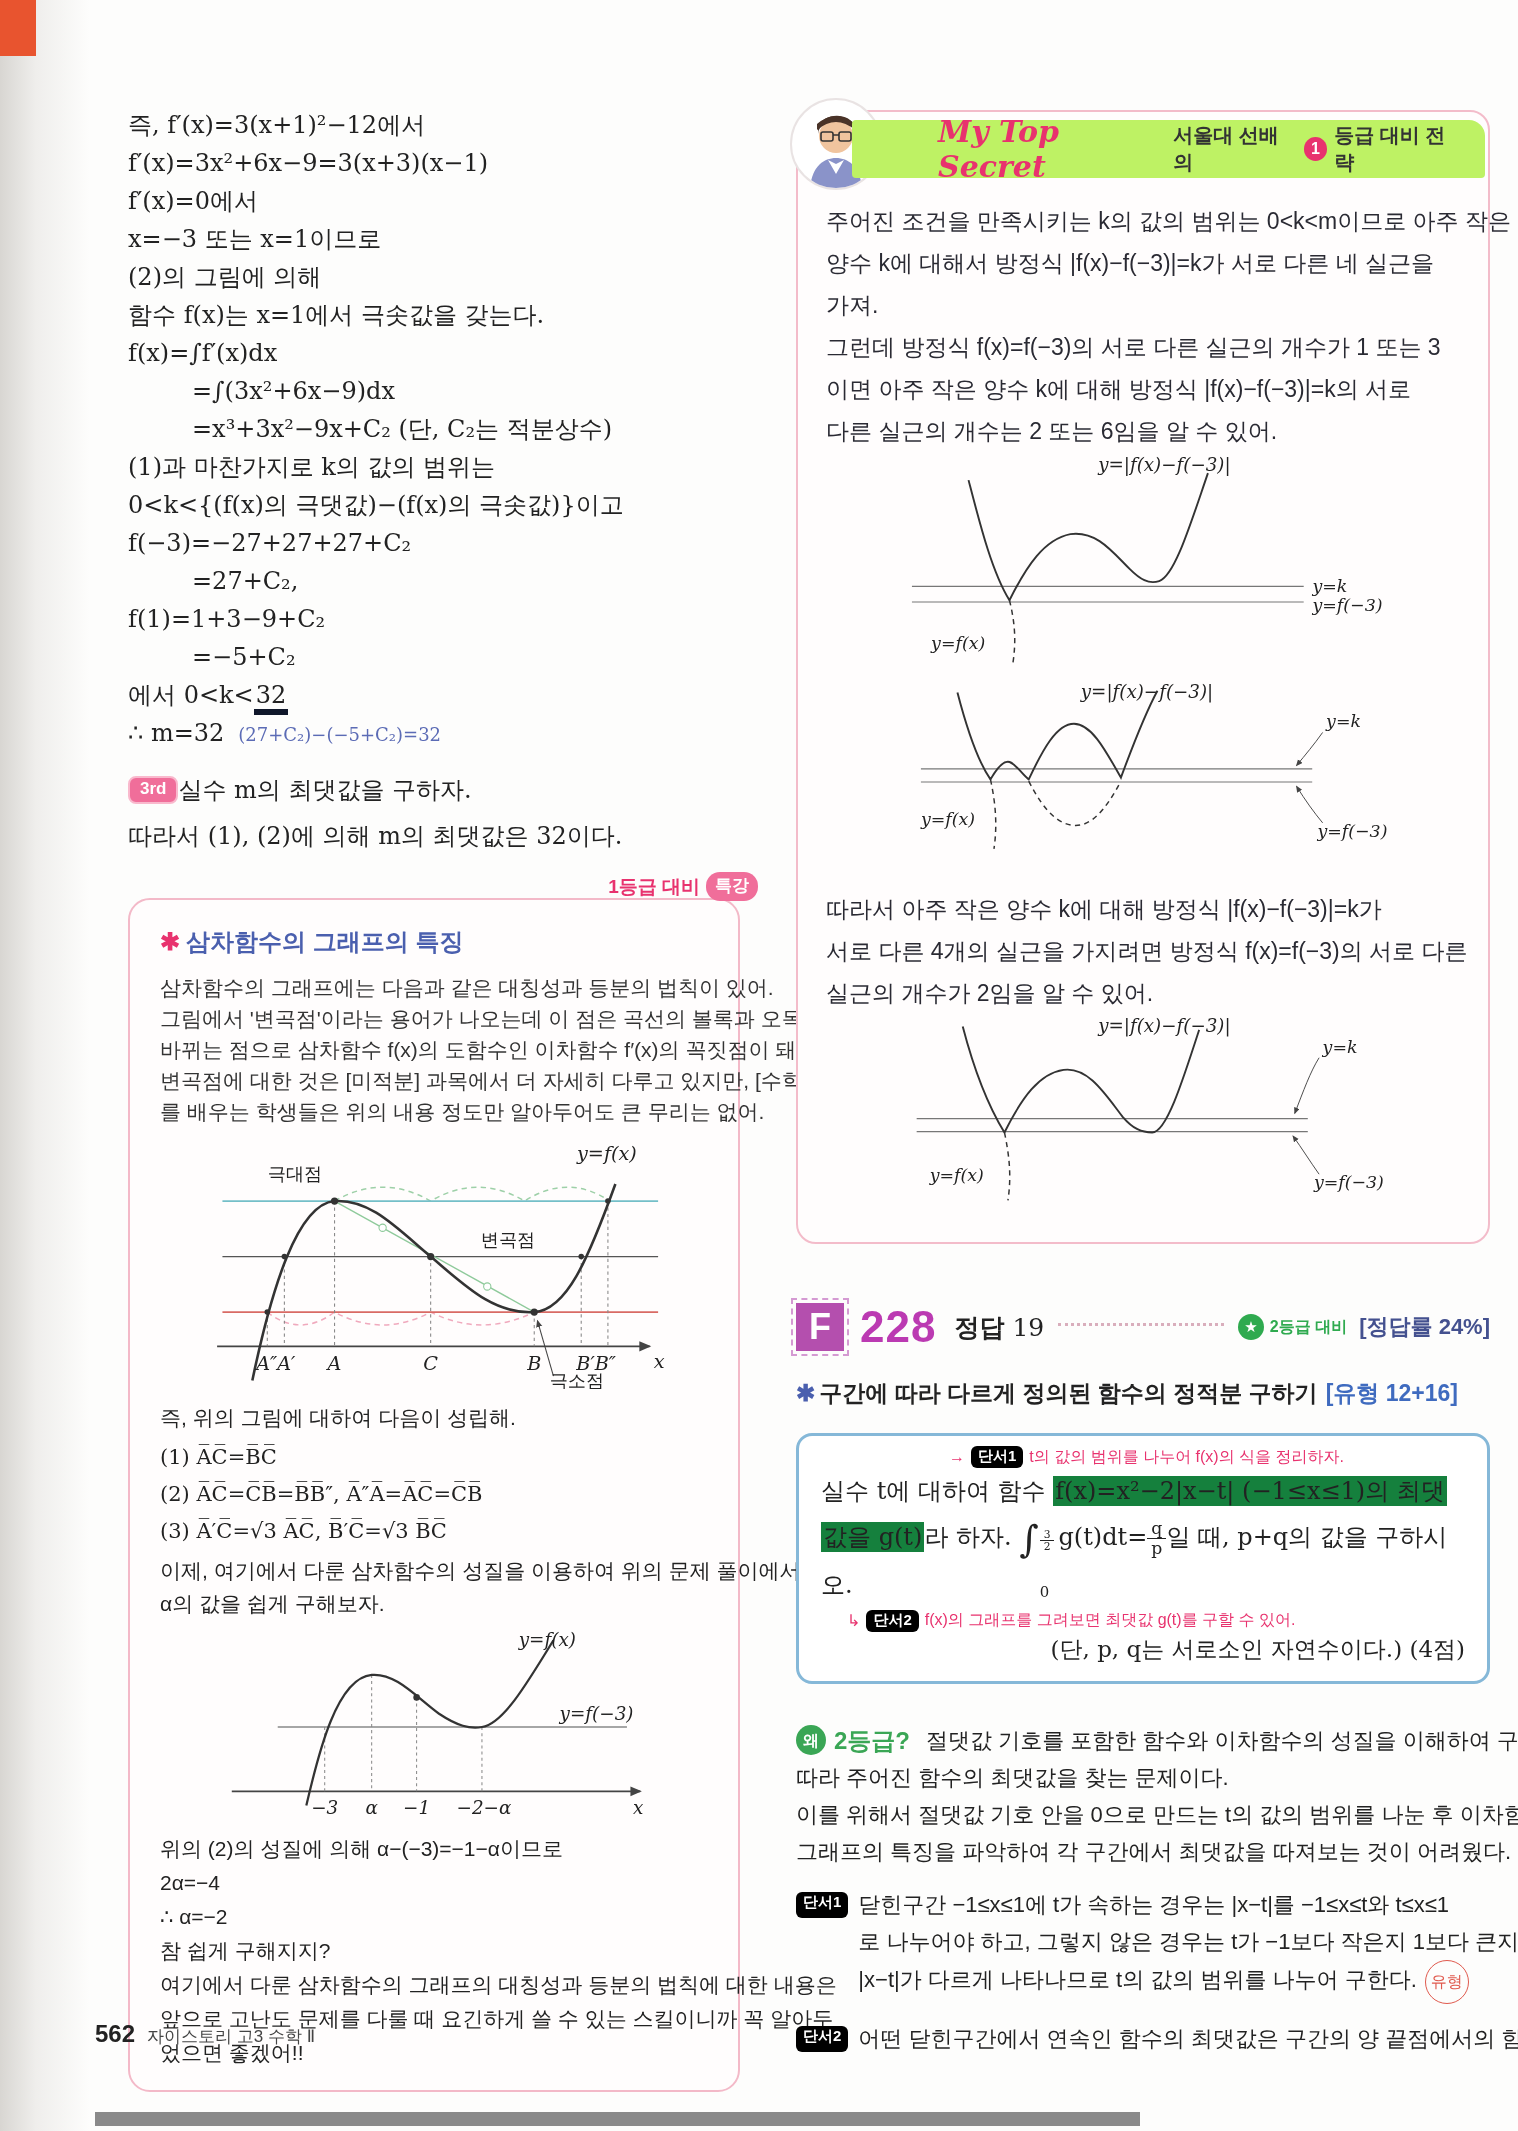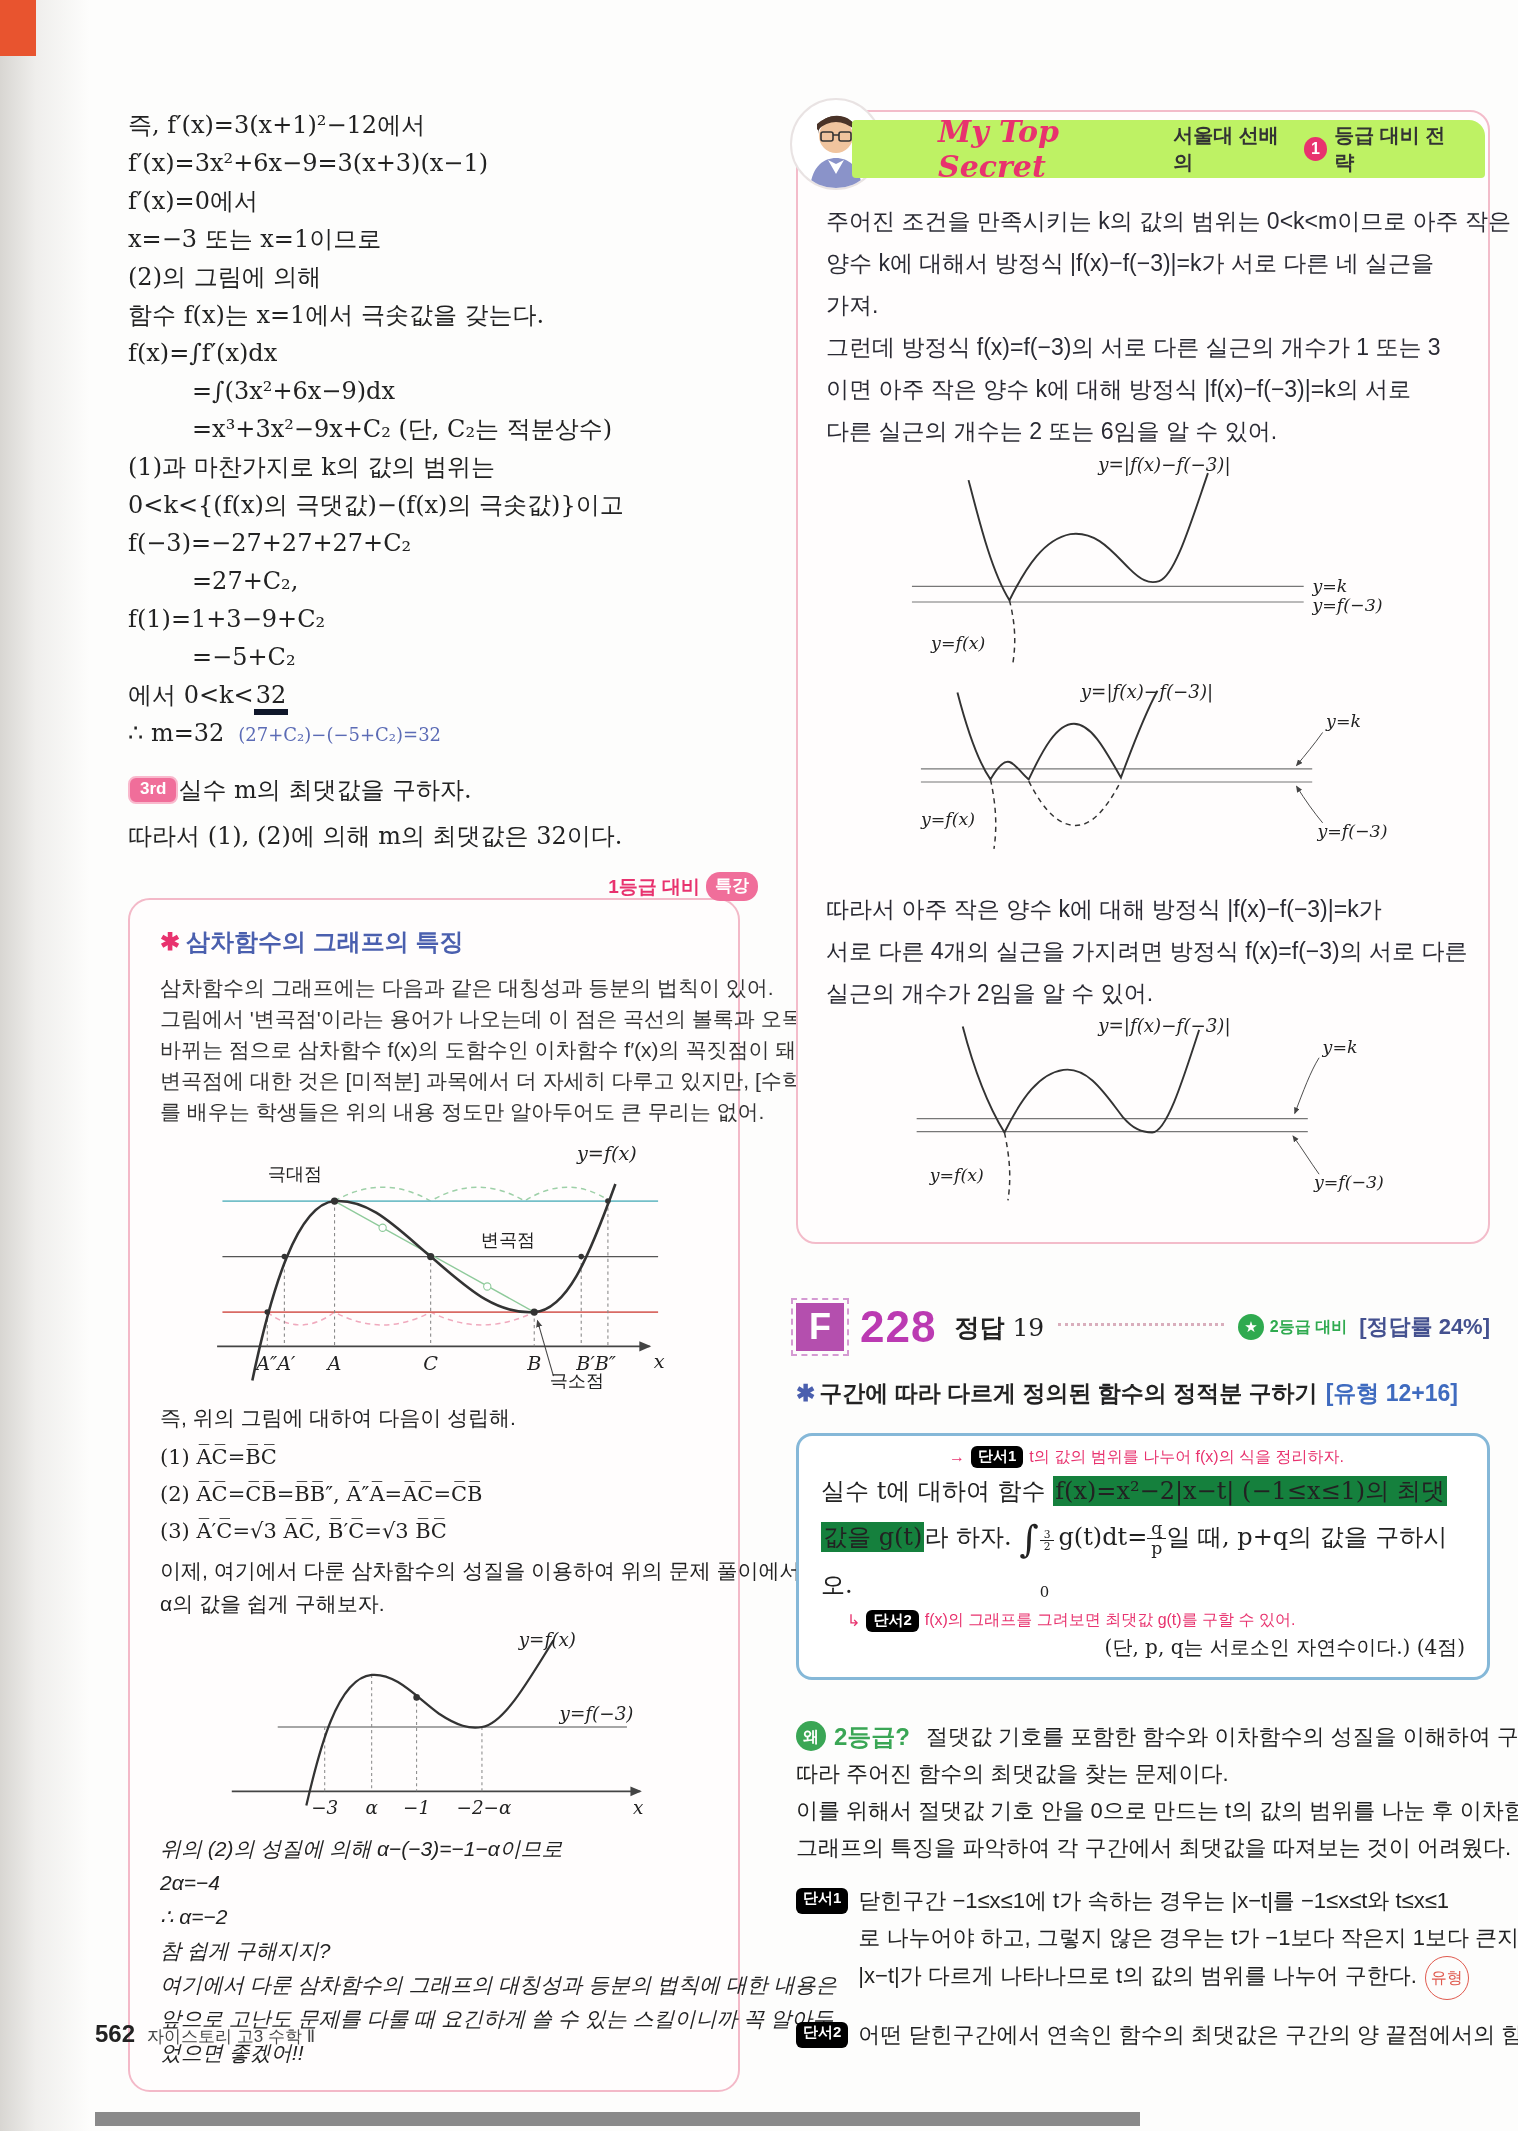--- a/index.html
+++ b/index.html
@@ -34,21 +34,21 @@
 .special-box { border:2px solid #f3b9c8; border-radius:22px; padding:26px 26px 20px 30px; background:#fffdfd; }
 .sp-title { font-size:24px; font-weight:bold; color:#4a5fae; margin-bottom:14px; }
 .sp-title .star { color:#e8326e; margin-right:6px; }
 .sp-para { font-size:21px; color:#333; }
 .sp-para .ln { line-height:31px; }
 .sp-mid { font-size:21px; line-height:34px; margin-top:8px; }
 .sp-items { font-family:"DejaVu Serif","Liberation Serif",serif; font-size:21px; margin-top:4px; }
 .sp-items .ln { line-height:37px; }
 .sp-lead { font-size:21px; margin-top:4px; }
 .sp-lead .ln { line-height:33px; }
-.sp-tail { font-size:21px; margin-top:0;font-style:italic; }
+.sp-tail { font-size:21px; margin-top:0; }
 .sp-tail .ln { line-height:34px; }
 .graph-box { text-align:center; margin:10px 0 4px; }
 
 
 .footer { position:absolute; left:95px; top:2020px; display:flex; align-items:baseline; gap:12px; }
 .footer .num { font-size:24px; font-weight:bold; color:#222; }
 .footer .ttl { font-size:17px; color:#444; }
 
 
 .col-right { position:absolute; left:796px; top:110px; width:694px; }
@@ -86,21 +86,21 @@
 .type-line .tag { color:#3f6bbf; margin-left:8px; }
 
 
 .problem-box { margin-top:24px; border:3px solid #85b8d8; border-radius:16px; padding:10px 22px 16px; background:#fff; position:relative; }
 .clue-note { color:#e8326e; font-size:16px; display:flex; align-items:center; gap:6px; }
 .clue-note.first { margin-left:128px; }
 .clue-note.second { margin-left:26px; margin-top:2px; }
 .clue-badge { background:#000000; color:#fff; border-radius:6px; padding:1px 7px 2px; font-size:15px; font-weight:bold; white-space:nowrap; }
 .p-line { font-family:"DejaVu Serif","Liberation Serif",serif; font-size:24px; line-height:46px; }
 .hl { background:#15803d; padding:1px 2px; }
-.p-note { text-align:right; font-family:"DejaVu Serif","Liberation Serif",serif; font-size:20px; margin-top:2px; }
+.p-note { text-align:right; font-family:"DejaVu Serif","Liberation Serif",serif; font-size:23px; margin-top:2px; }
 .frac { display:inline-flex; flex-direction:column; align-items:center; vertical-align:middle; line-height:1.08; font-size:0.72em; }
 .frac .fn { border-bottom:1.5px solid #222; padding:0 4px; }
 .intg { font-size:1.55em; vertical-align:middle; font-style:normal; }
 .lims { display:inline-flex; flex-direction:column; justify-content:space-between; height:2.4em;
   vertical-align:middle; font-size:0.62em; margin:0 4px 0 1px; }
 .lims .up { transform:translateY(-4px); }
 .lims .dn { transform:translateY(2px); }
 
 
 .why { margin-top:38px; font-size:22px; }

